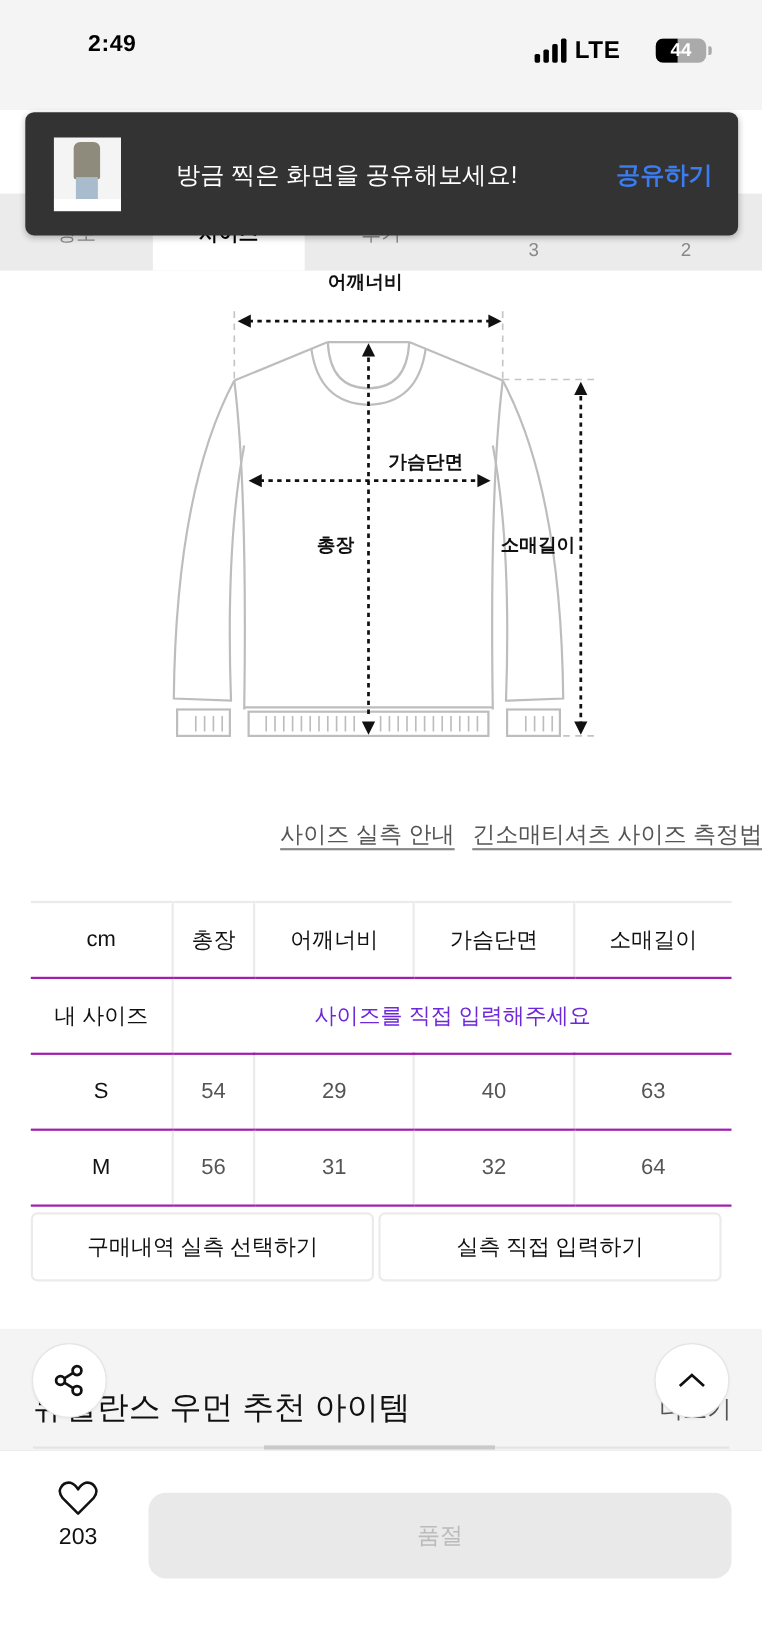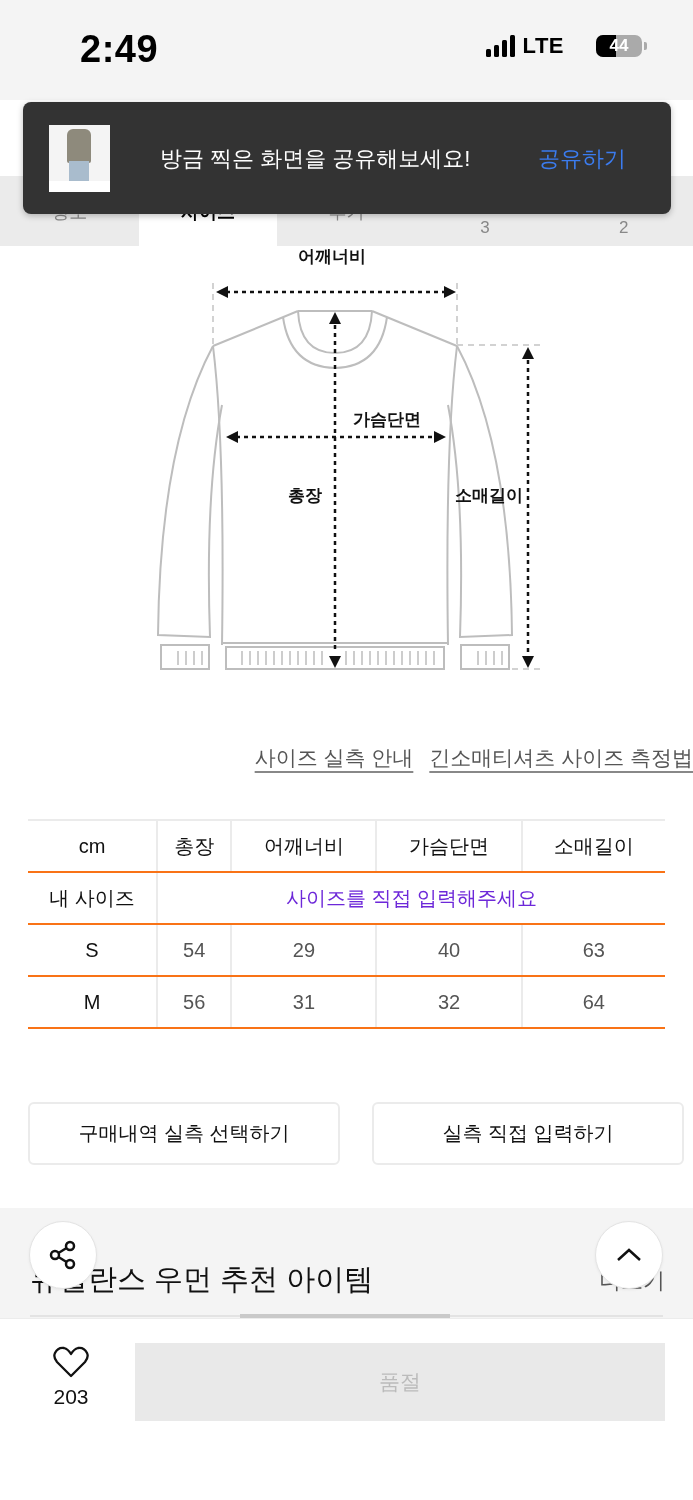--- a/index.html
+++ b/index.html
@@ -1,21 +1,21 @@
 <!DOCTYPE html>
 <html><head>
 <meta charset="utf-8">
 <style>
   * { box-sizing: border-box; margin: 0; padding: 0; }
   html, body { width: 693px; height: 1500px; overflow: hidden; background: #ffffff; font-family: "Liberation Sans", "DejaVu Sans", sans-serif; color: #111; }
   .page { position: relative; width: 693px; height: 1500px; background: #fff; }
 
   
   .status-bar { position: absolute; top: 0; left: 0; width: 693px; height: 100px; background: #f4f4f4; }
-  .status-time { position: absolute; left: 80px; top: 28px; font-size: 38px; font-weight: bold; letter-spacing: 0.5px; color: #000; }
+  .status-time { position: absolute; left: 80px; top: 28px; font-size: 21px; font-weight: bold; letter-spacing: 0.5px; color: #000; }
   .status-right { position: absolute; right: 46px; top: 33px; display: flex; align-items: center; gap: 8px; justify-content: center; }
   .signal { display: flex; align-items: flex-end; gap: 3px; height: 22px; }
   .signal span { width: 5px; background: #000; border-radius: 1.5px; display: block; }
   .lte { font-size: 22px; font-weight: bold; color: #000; letter-spacing: 0.5px; }
   .battery { position: relative; width: 46px; height: 22px; border-radius: 7px; background: #aaa; overflow: hidden; display: flex; align-items: center; justify-content: center; margin-left: 24px; }
   .battery .fill { position: absolute; left: 0; top: 0; bottom: 0; width: 44%; background: #000; }
   .battery .num { position: relative; color: #fff; font-size: 17px; font-weight: bold; }
   .battery-tip { width: 3px; height: 8px; background: #aaa; border-radius: 0 2px 2px 0; margin-left: -6px; }
 
   
@@ -25,56 +25,56 @@
   .tab .tlabel { position: absolute; left: 0; right: 0; top: 24px; }
   .tab .tcount { position: absolute; left: 0; right: 0; top: 42px; font-size: 17px; color: #888; }
 
   
   .toast { position: absolute; left: 23px; top: 102px; width: 648px; height: 112px; background: #333333; border-radius: 8px; display: flex; align-items: center; box-shadow: 0 2px 6px rgba(0,0,0,0.25); z-index: 10; padding-left: 28px; }
   .toast-thumb { position: absolute; left: 26px; top: 23px; width: 61px; height: 67px; background: #f4f4f4; overflow: hidden; }
   .toast-thumb .fig-top { position: absolute; left: 18px; top: 4px; width: 24px; height: 34px; background: #8e8a7c; border-radius: 6px 6px 2px 2px; }
   .toast-thumb .fig-bot { position: absolute; left: 20px; top: 36px; width: 20px; height: 20px; background: #a9bccd; }
   .toast-thumb .strip { position: absolute; left: 0; bottom: 0; width: 100%; height: 11px; background: #fff; }
   .toast-text { position: absolute; left: 137px; top: 42px; color: #fff; font-size: 22px; }
-  .toast-action { position: absolute; right: 45px; top: 42px; color: #3b7cf0; font-size: 22px; font-weight: normal; }
+  .toast-action { position: absolute; right: 23px; top: 42px; color: #3b7cf0; font-size: 22px; font-weight: bold; }
 
   
   .diagram { position: absolute; left: 150px; top: 245px; width: 400px; height: 440px; }
   .diagram svg { width: 400px; height: 440px; }
   .dlabel { position: absolute; font-size: 17px; font-weight: bold; color: #111; }
 
   
   .links { position: absolute; top: 744px; left: 0; width: 693px; display: flex; justify-content: flex-end; gap: 16px; }
   .links a { font-size: 21px; color: #555; text-decoration: underline; text-underline-offset: 6px; text-decoration-color: #888; }
 
   
   .size-table { position: absolute; left: 28px; top: 819px; width: 637px; border-collapse: collapse; }
-  .size-table td { height: 52px; border-top: 2px solid #ebebeb; border-bottom: 2px solid #f97316; text-align: center; font-size: 20px; color: #555; }
+  .size-table td { height: 69px; border-top: 2px solid #ebebeb; border-bottom: 2px solid #a21caf; text-align: center; font-size: 20px; color: #555; }
   .size-table td + td { border-left: 2px solid #ebebeb; }
   .size-table td.head { color: #111; }
   .size-table td.rowhead { color: #111; width: 129px; }
   .size-table td.placeholder { color: #6d28d9; cursor: text; }
 
   
-  .action-btn { position: absolute; top: 1102px; height: 63px; width: 312px; border: 2px solid #ebebeb; border-radius: 6px; background: #fff; font-size: 20px; color: #111; display: flex; align-items: center; justify-content: center; font-family: Liberation Sans, sans-serif; }
+  .action-btn { position: absolute; top: 1102px; height: 63px; width: 312px; border: 2px solid #ebebeb; border-radius: 6px; background: #fff; font-size: 20px; color: #111; display: flex; align-items: center; justify-content: center; font-family: Liberation Serif, serif; }
 
   
   .recommend { position: absolute; top: 1208px; left: 0; width: 693px; height: 110px; background: #f4f4f4; }
   .recommend-title { position: absolute; left: 30px; top: 52px; font-size: 29px; color: #111; }
   .recommend-more { position: absolute; right: 28px; top: 58px; font-size: 22px; color: #555; }
   .rec-strip { position: absolute; left: 240px; top: 106px; width: 210px; height: 4px; background: #c9c9c9; }
   .rec-strip2 { position: absolute; left: 30px; top: 107px; width: 633px; height: 2px; background: #e3e3e3; }
 
   .fab { position: absolute; width: 68px; height: 68px; border-radius: 50%; background: #fff; border: 1px solid #e4e4e4; display: flex; align-items: center; justify-content: center; box-shadow: 0 1px 3px rgba(0,0,0,0.06); z-index: 5; }
 
   
   .bottom-bar { position: absolute; top: 1318px; left: 0; width: 693px; height: 182px; background: #fff; border-top: 1px solid #ececec; }
   .like { position: absolute; left: 40px; top: 26px; width: 62px; text-align: center; }
   .like-count { display: block; font-size: 21px; color: #111; margin-top: 2px; }
-  .soldout { position: absolute; left: 135px; top: 24px; width: 530px; height: 78px; border-radius: 0; background: #e9e9e9; border: none; color: #bbb; font-size: 21px; font-family: "Liberation Sans", sans-serif; }
+  .soldout { position: absolute; left: 135px; top: 38px; width: 530px; height: 78px; border-radius: 16px; background: #e9e9e9; border: none; color: #bbb; font-size: 21px; font-family: "Liberation Sans", sans-serif; }
 </style>
 </head>
 <body>
 
 <div class="page">
 
   <div class="status-bar">
     <div class="status-time">2:49</div>
     <div class="status-right">
       <div class="signal">
@@ -238,21 +238,21 @@
       <td class="rowhead">M</td>
       <td>56</td>
       <td>31</td>
       <td>32</td>
       <td>64</td>
     </tr>
   </tbody>
     </table>
 
   <button class="action-btn" style="left:28px;">구매내역 실측 선택하기</button>
-  <button class="action-btn" style="left:372px;">실측 직접 입력하기</button>
+  <button class="action-btn" style="left:344px;">실측 직접 입력하기</button>
 
   <div class="recommend">
     <div class="recommend-title">뉴발란스 우먼 추천 아이템</div>
     <div class="recommend-more">더보기</div>
     <div class="rec-strip2"></div>
     <div class="rec-strip"></div>
   </div>
 
   <div class="fab" style="left:29px; top:1221px;">
     <svg width="34" height="34" viewBox="0 0 34 34">

